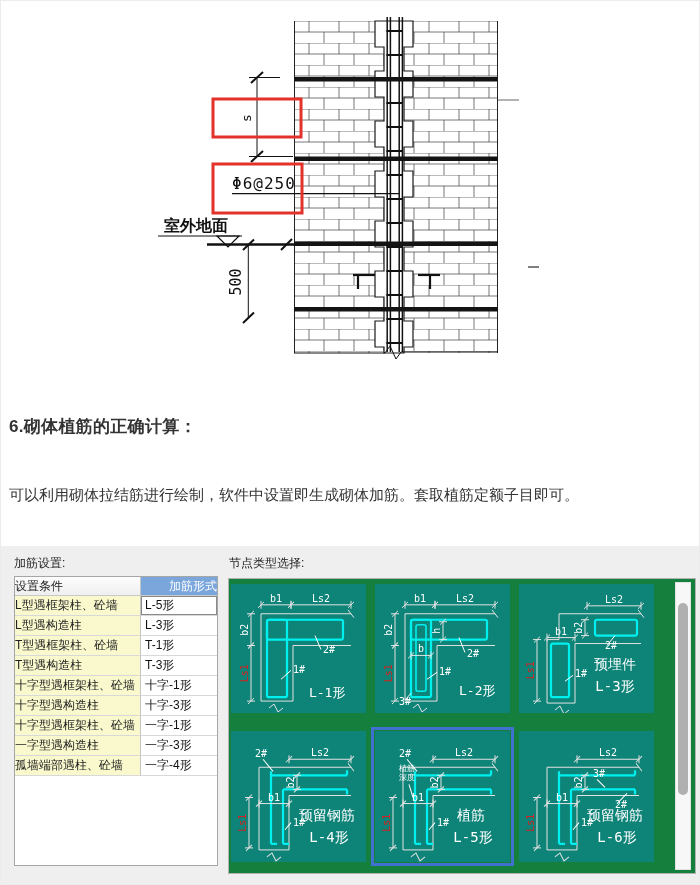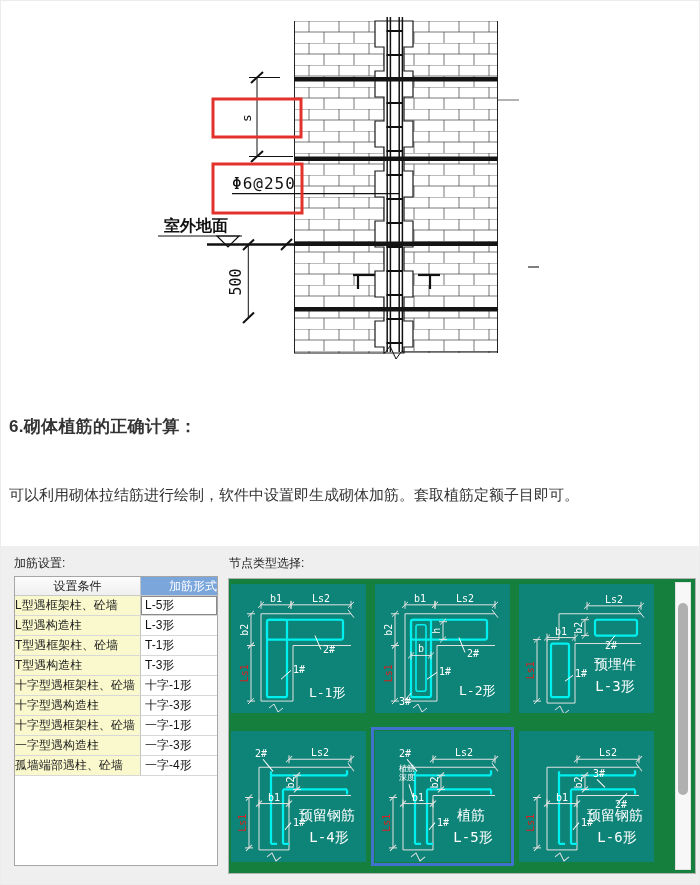--- a/index.html
+++ b/index.html
@@ -13,21 +13,21 @@
   .panel{position:absolute;left:0;top:545px;width:700px;height:340px;background:#efeff0;}
   .panel-title{position:absolute;top:9px;font-size:12px;color:#222;}
   .t-settings{left:13px;}
   .t-nodes{left:228px;}
   
   .settings-table{position:absolute;left:13px;top:30px;width:204px;height:290px;
                   background:#fff;border:1px solid #a6a6a6;box-sizing:border-box;}
   .tbl-header{display:flex;height:19px;}
   .tbl-header .h1{width:126px;background:linear-gradient(#fdfdfd,#efefef);
       border-right:1px solid #c4c4c4;border-bottom:1px solid #c9c9c9;
-      font-size:12px;color:#222;text-align:center;line-height:19px;box-sizing:border-box;}
+      font-size:12px;color:#222;text-align:left;line-height:19px;box-sizing:border-box;}
   .tbl-header .h2{flex:1;background:#7aa6db;color:#fff;font-size:12px;
       text-align:right;line-height:19px;border-bottom:1px solid #c9c9c9;box-sizing:border-box;}
   .tbl-row{display:flex;height:20px;}
   .tbl-row .c1{width:126px;background:#faf9ce;border-right:1px solid #c4c4c4;
       border-bottom:1px solid #d8d8d8;font-size:12px;color:#222;line-height:19px;
       padding-left:0;box-sizing:border-box;white-space:nowrap;overflow:hidden;}
   .tbl-row .c2{flex:1;background:#fff;border-bottom:1px solid #d8d8d8;font-size:12px;
       color:#111;line-height:19px;padding-left:4px;box-sizing:border-box;}
   .tbl-row .c2.sel{box-shadow:inset 0 0 0 1px #8a8a8a;}
   

